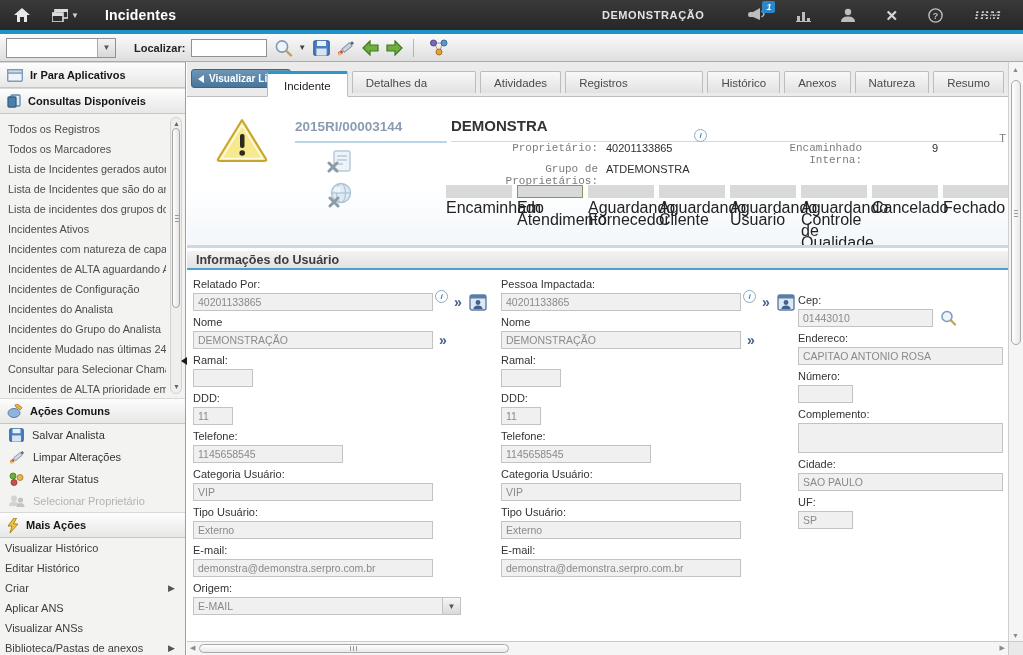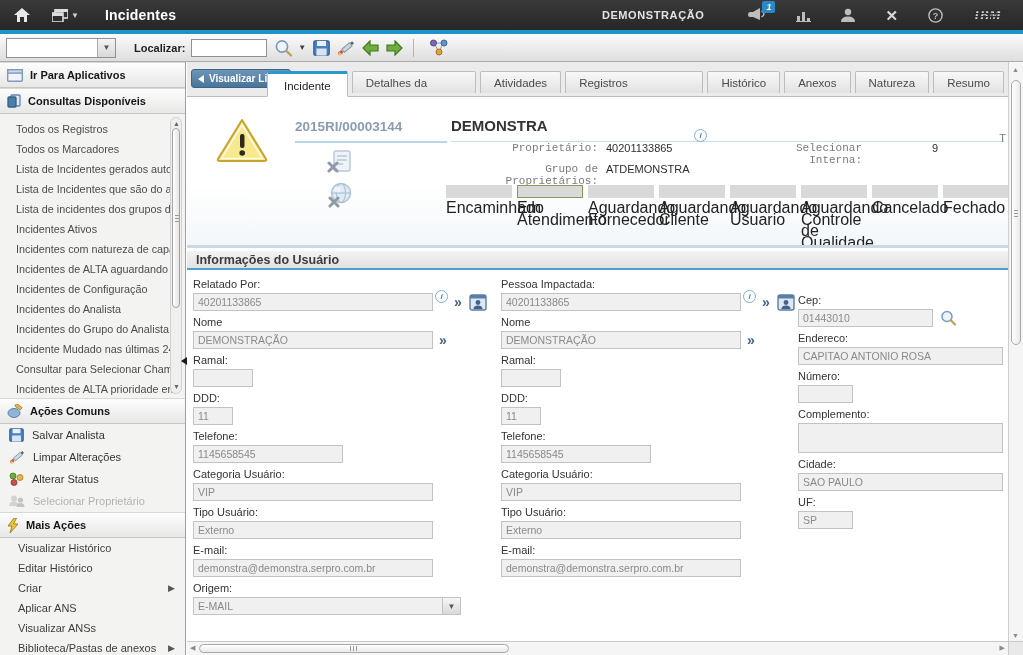--- a/index.html
+++ b/index.html
@@ -41,32 +41,32 @@
   .tsep{width:1px;height:18px;background:#b5b5b5;margin:0 8px 0 10px;}
 
   
   .sidebar{position:absolute;left:0;top:62px;width:186px;bottom:0;background:#f3f3f2;border-right:1px solid #9f9f9f;
            box-sizing:border-box;overflow:hidden;}
   .s-head{height:26px;display:flex;align-items:center;gap:7px;padding-left:7px;
           background:linear-gradient(#fdfdfd,#e7e7e6);border-top:1px solid #d8d8d8;border-bottom:1px solid #c6c6c5;
           font-weight:bold;color:#161616;cursor:pointer;box-sizing:border-box;}
   .q-wrap{position:relative;height:284px;overflow:hidden;}
   .q-list{padding-top:5px;}
-  .q-item{height:20px;line-height:20px;padding-left:16px;color:#4c4c4c;font-size:10.8px;white-space:nowrap;
+  .q-item{height:20px;line-height:20px;padding-left:8px;color:#4c4c4c;font-size:10.8px;white-space:nowrap;
           overflow:hidden;cursor:pointer;width:158px;}
   .s-scroll{position:absolute;right:3px;top:3px;bottom:4px;width:12px;background:#efefee;border:1px solid #d2d2d2;
             border-radius:6px;box-sizing:border-box;}
   .s-thumb{position:absolute;left:1px;top:10px;width:8px;height:180px;background:linear-gradient(90deg,#fff,#e4e4e4);
            border:1px solid #a5a5a5;border-radius:5px;box-sizing:border-box;cursor:pointer;}
   .grip{position:absolute;left:2px;top:50%;width:4px;height:7px;margin-top:-3px;
         background:repeating-linear-gradient(#9a9a9a 0 1px,transparent 1px 3px);}
   .s-arrow{position:absolute;left:2px;width:7px;text-align:center;color:#666;font-size:7px;line-height:8px;cursor:pointer;}
   .act-row{height:22px;display:flex;align-items:center;gap:8px;padding-left:9px;color:#333;cursor:pointer;}
   .act-row.disabled{color:#b3b3b3;cursor:default;}
-  .m-row{height:20px;display:flex;align-items:center;padding-left:18px;color:#3d3d3d;cursor:pointer;position:relative;}
+  .m-row{height:20px;display:flex;align-items:center;padding-left:5px;color:#3d3d3d;cursor:pointer;position:relative;}
   .m-sub{position:absolute;right:10px;color:#555;font-size:9px;}
   .collapse-handle{position:absolute;left:181px;top:357px;width:0;height:0;border-top:4px solid transparent;
                    border-bottom:4px solid transparent;border-right:6px solid #1c1c1c;cursor:pointer;}
 
   
   .main{position:absolute;left:187px;top:62px;right:0;bottom:0;background:#fff;}
   .tabsrow{position:absolute;left:0;top:0;right:15px;height:35px;background:#ebebeb;border-bottom:1px solid #bcbcbc;
            box-sizing:border-box;}
   .viewlist{position:absolute;left:4px;top:7px;height:17px;background:linear-gradient(#6d95b5,#49759c);
             border:1px solid #3c6486;border-radius:3px;color:#fff;font-weight:bold;font-size:10px;
@@ -467,21 +467,21 @@
             <path d="M3 16 L11 24 M11 16 L3 24" stroke="#8e9aa6" stroke-width="3" stroke-linecap="round"></path>
           </svg>
       </span>
     </span>
 
     <span class="hlab" style="left:291px;top:45px;">Proprietário:</span>
     <span class="hval" style="left:419px;top:45px;">40201133865</span>
     <span class="hlab" style="left:291px;top:66px;">Grupo de Proprietários:</span>
     <span class="hval" style="left:419px;top:66px;">ATDEMONSTRA</span>
     <span class="abs infoi" style="left:507px;top:32px;">i</span>
-    <span class="hlab" style="left:560px;top:45px;width:115px;">Selecionar Interna:</span>
+    <span class="hlab" style="left:560px;top:45px;width:115px;">Encaminhado Interna:</span>
     <span class="hval" style="left:745px;top:45px;">9</span>
     <span class="rt-trunc">T</span>
 
     <div class="steps">
 
         <div class="step st-gray st-blue">
           <div class="stepbar"></div>
           <div class="steplab">Encaminhado</div>
         </div>
 

